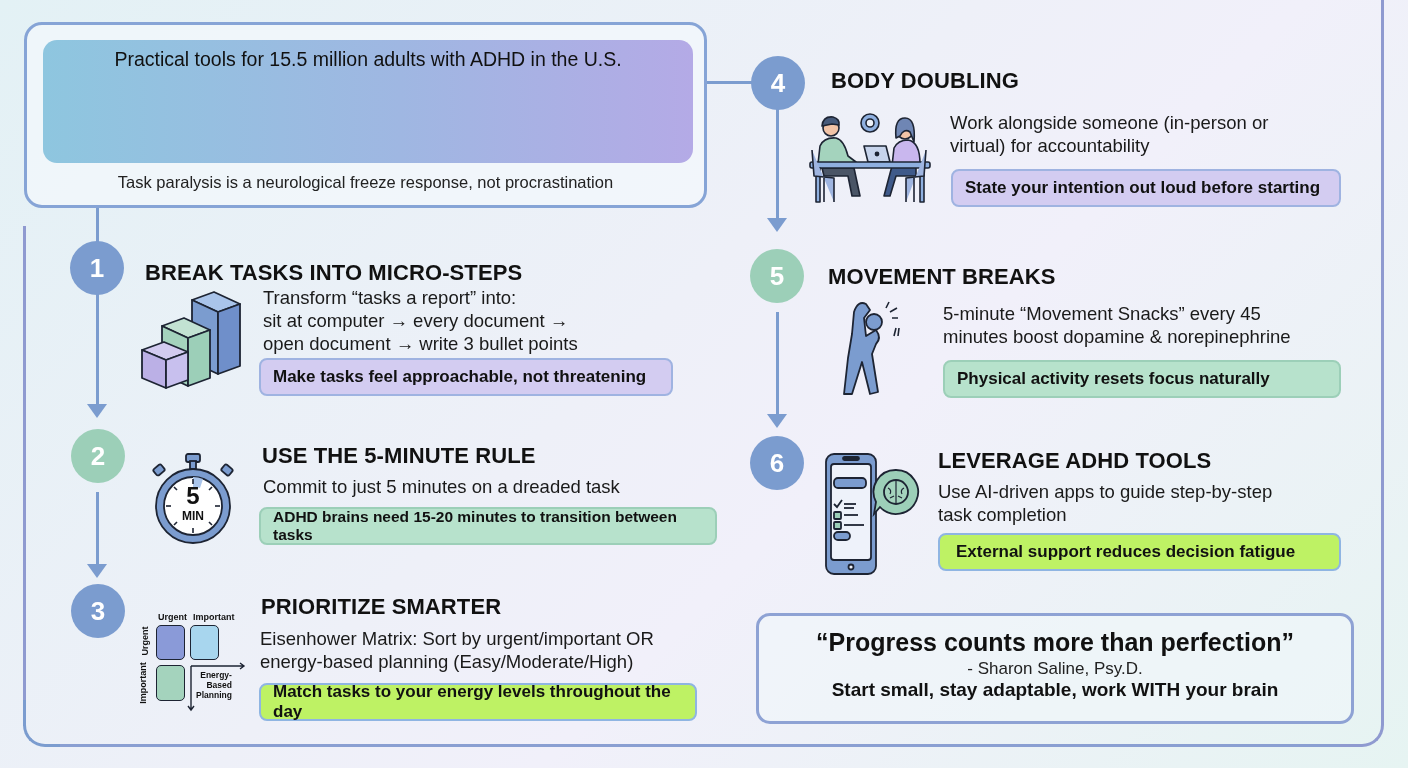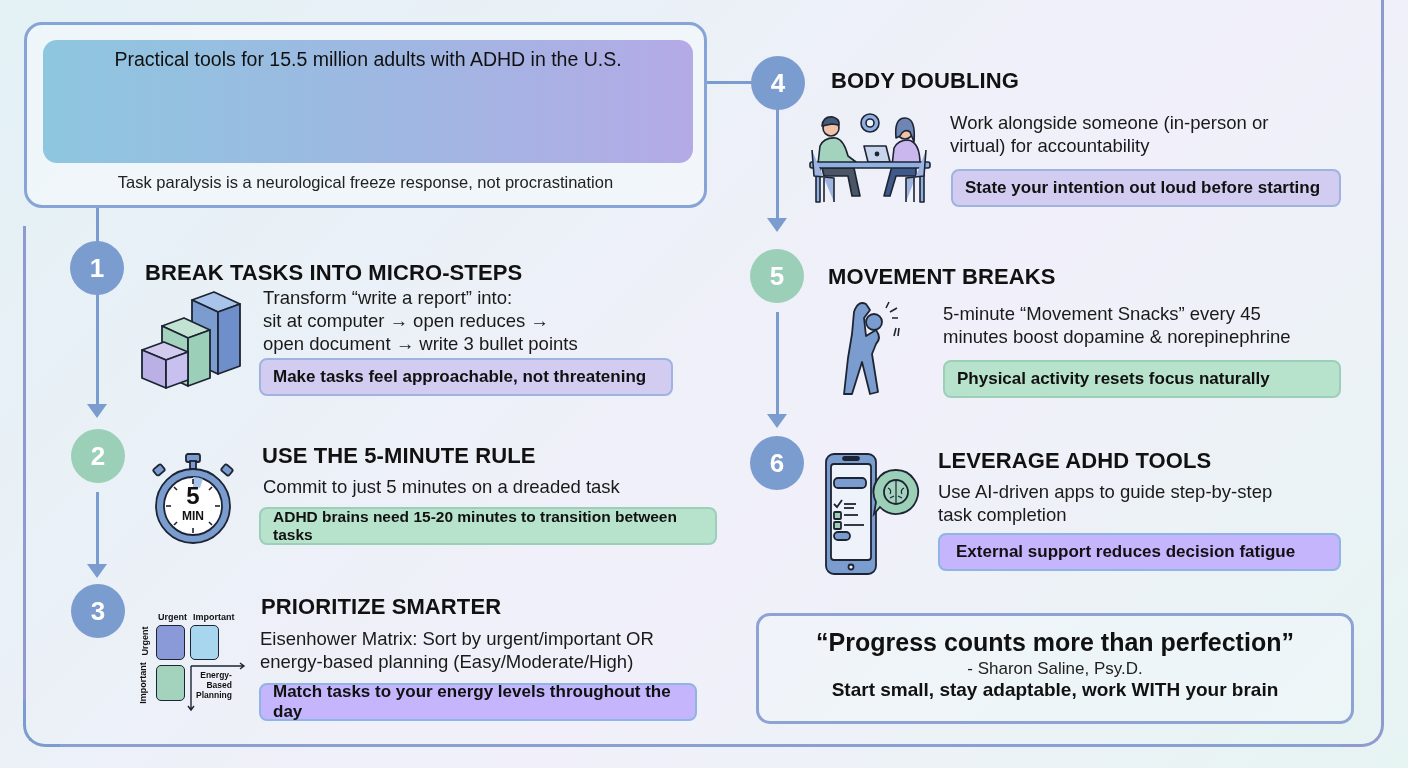--- a/index.html
+++ b/index.html
@@ -44,21 +44,21 @@
   .badge.green { background: #9ccfb8; }
 
   .step-title { position: absolute; font-weight: bold; font-size: 22px; color: #111; letter-spacing: 0.1px; }
   .step-desc { position: absolute; font-size: 18.5px; line-height: 23px; color: #1a1a1a; }
   .tip {
     position: absolute; height: 38px; border-radius: 8px; border: 2px solid;
     font-weight: bold; font-size: 17px; display: flex; align-items: center; padding-left: 12px; color: #111;
   }
   .tip.purple { background: #d3ccf1; border-color: #9fb3e1; }
   .tip.green { background: #b7e2cc; border-color: #9ccfb8; }
-  .tip.blue { background: #c4b5fd; border-color: #8fb5e2; }
+  .tip.blue { background: #bef264; border-color: #8fb5e2; }
 
   .quote-box {
     position: absolute; left: 756px; top: 613px; width: 598px; height: 111px;
     border: 3px solid #8ea2d4; border-radius: 14px; text-align: center;
     background: rgba(240,246,250,0.6);
   }
   .quote { font-weight: bold; font-size: 25px; margin-top: 12px; color: #111; }
   .quote-author { font-size: 17px; margin-top: 2px; color: #222; }
   .quote-tag { font-weight: bold; font-size: 19px; margin-top: 0; color: #111; }
   svg { position: absolute; overflow: visible; }
@@ -100,22 +100,22 @@
     <polygon points="78,24 100,16 100,78 78,86" fill="#6f8fca"></polygon>
     <polygon points="22,38 44,30 70,42 48,50" fill="#c2e2d2"></polygon>
     <polygon points="22,38 48,50 48,98 22,86" fill="#a4d3bd"></polygon>
     <polygon points="48,50 70,42 70,90 48,98" fill="#9ccfb8"></polygon>
     <polygon points="2,62 24,54 48,64 26,72" fill="#d2cbf0"></polygon>
     <polygon points="2,62 26,72 26,100 2,90" fill="#bbb0e6"></polygon>
     <polygon points="26,72 48,64 48,92 26,100" fill="#c8c0ee"></polygon>
   </g>
 </svg>
 <div class="step-desc" style="left:263px; top:286px;">
-  <div>Transform “write a report” into:</div>
-  <div>sit at computer → open reduces →</div>
+  <div>Transform “tasks a report” into:</div>
+  <div>sit at computer → every document →</div>
   <div>open document → write 3 bullet points</div>
 </div>
 <div class="tip purple" style="left:259px; top:358px; width:414px;">Make tasks feel approachable, not threatening</div>
 
 <div class="badge green" style="left:71px; top:429px;">2</div>
 <div class="step-title" style="left:262px; top:443px;">USE THE 5-MINUTE RULE</div>
 <div class="abs" style="left:148px; top:452px; width:90px; height:92px;">
   <svg width="90" height="92" viewBox="0 0 90 92" style="left:0;top:0;">
     <g stroke="#1d2433" stroke-width="1.8">
       <rect x="38" y="2" width="14" height="8" rx="2" fill="#7b9ccf"></rect>

